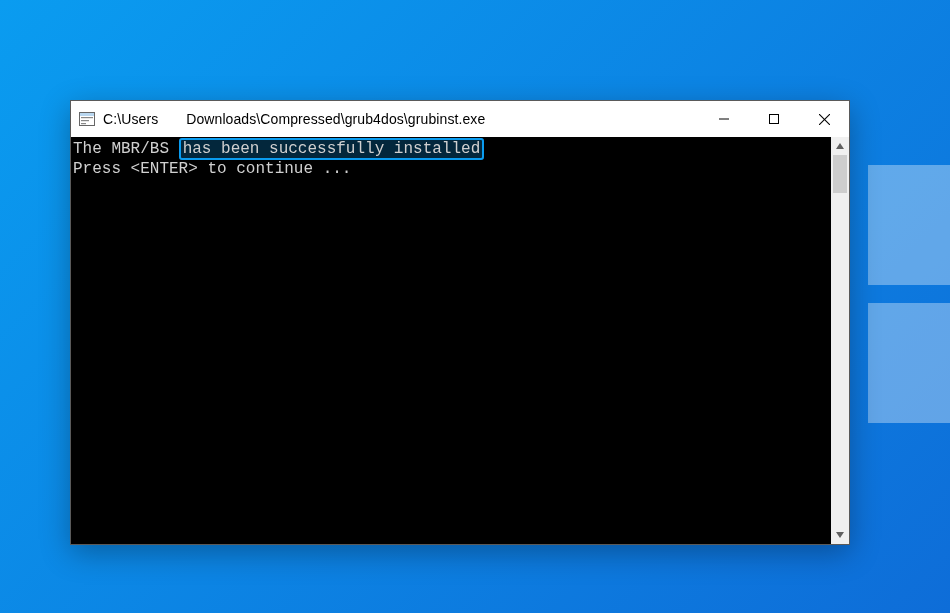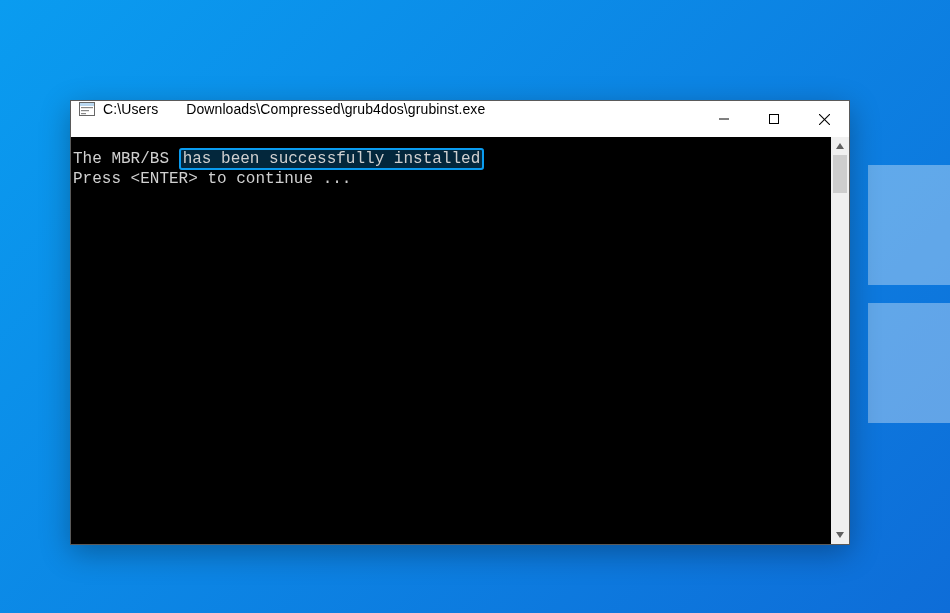--- a/index.html
+++ b/index.html
@@ -42,20 +42,21 @@
     background: #ffffff;
     border: 1px solid #5a5a5a;
     box-shadow: 0 8px 28px rgba(0,0,0,0.30);
     display: flex;
     flex-direction: column;
   }
   .titlebar {
     height: 36px;
     background: #ffffff;
     display: flex;
+    align-items: center;
     padding-left: 8px;
     font-size: 14px;
     color: #000;
     user-select: none;
   }
   .titlebar .app-icon {
     width: 16px;
     height: 16px;
     margin-right: 8px;
     flex-shrink: 0;
@@ -82,21 +83,21 @@
   .win-btn svg { display:block; }
 
   .client {
     flex: 1;
     display: flex;
     background: #000000;
     position: relative;
   }
   .terminal {
     flex: 1;
-    padding: 12px 2px;
+    padding: 2px 2px;
     font-family: Consolas, "Courier New", monospace;
     font-size: 16px;
     line-height: 20px;
     color: #d0d0d0;
     white-space: pre;
     overflow: hidden;
   }
   .terminal .highlight {
     border: 2px solid #0a9cf0;
     background: rgba(10,156,240,0.25);

